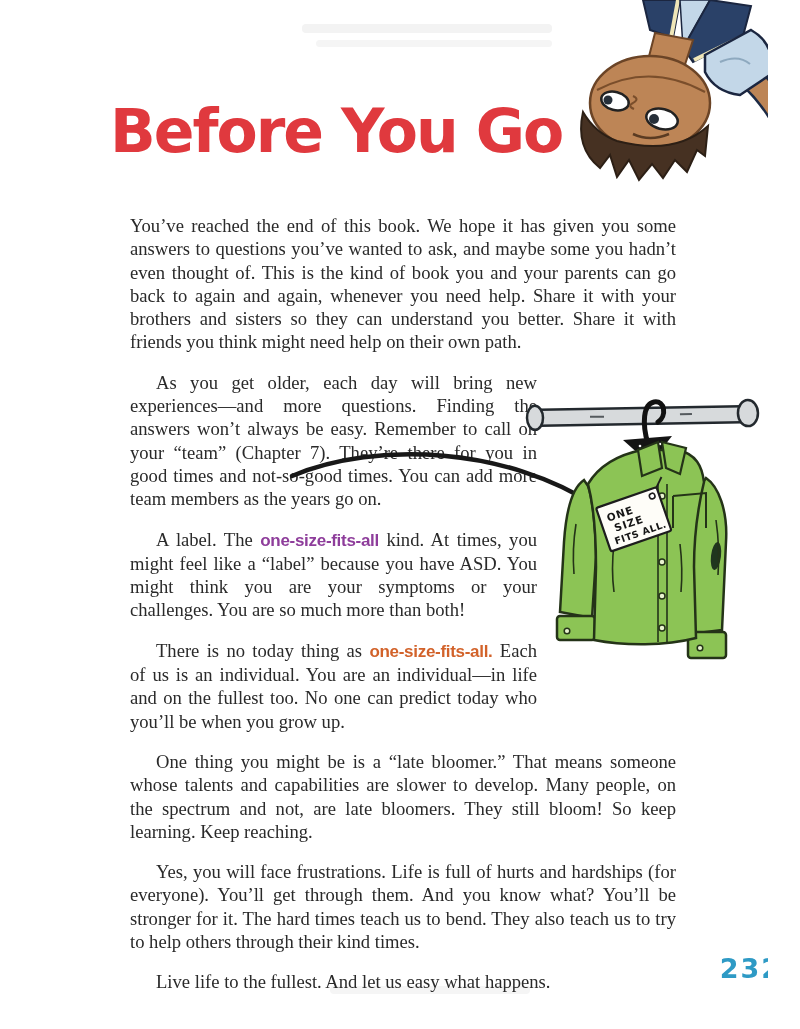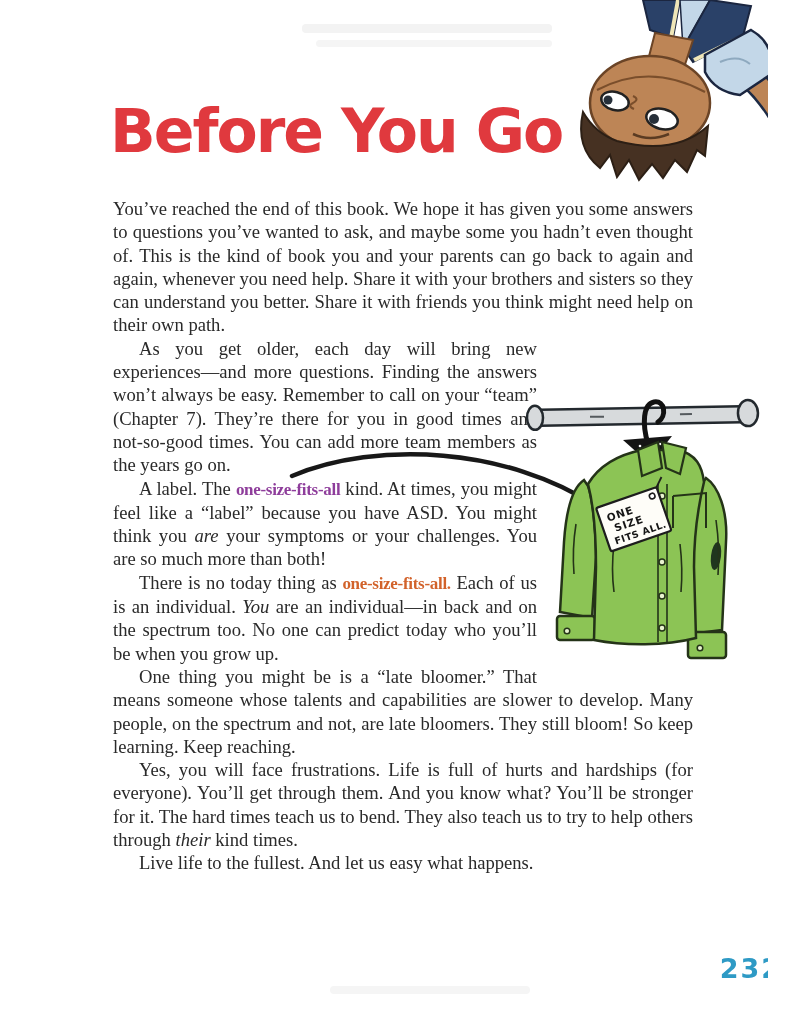--- a/index.html
+++ b/index.html
@@ -10,29 +10,29 @@
   .g1{left:302px;top:24px;width:250px;height:9px;}
   .g2{left:316px;top:40px;width:236px;height:7px;background:#f5f5f5;}
   .g3{left:330px;top:986px;width:200px;height:8px;background:#f5f5f5;}
 
   .title{position:absolute;left:110px;top:96px;margin:0;
          font-family:"DejaVu Sans",sans-serif;font-weight:800;font-size:60px;
          letter-spacing:-2px;color:var(--title-red,#E0393E);}
 
   .article{position:absolute;left:113px;top:197px;width:580px;
            font-size:18.6px;line-height:23.3px;color:#2a2a2a;text-align:justify;}
-  .article p{margin:0;}
+  .article p{margin:17px;}
   .article p.indent{text-indent:26px;}
   .wrap-spacer{float:right;width:156px;height:302px;margin-top:46px;}
 
-  .osfa{font-family:Liberation Serif, serif;font-weight:700;font-size:17px;
+  .osfa{font-family:Liberation Sans, sans-serif;font-weight:700;font-size:17px;
         letter-spacing:-0.3px;}
   .osfa.purple{color:var(--highlight-purple,#8E3D9B);}
   .osfa.orange{color:var(--highlight-orange,#D2622A);}
-  .ital{font-style:italic;}
+  .ital{}
 
   .boy-illus{position:absolute;left:555px;top:0;}
   .shirt-illus{position:absolute;left:520px;top:392px;}
   .arrow-illus{position:absolute;left:278px;top:438px;}
 
   .pagenum{position:absolute;left:0;top:953px;width:782px;text-align:right;
            font-family:"DejaVu Sans",sans-serif;font-weight:800;font-size:27px;
            letter-spacing:2px;color:var(--page-number-blue,#2E9AC5);}
 </style>
 </head>
@@ -77,21 +77,21 @@
   <div class="article">
     <p><span>You’ve reached the end of this book. We hope it has given you some answers to questions you’ve wanted to ask, and maybe some you hadn’t even thought of. This is the kind of book you and your parents can go back to again and again, whenever you need help. Share it with your brothers and sisters so they can understand you better. Share it with friends you think might need help on their own path.</span></p>
 
     <div class="wrap-spacer"></div>
 
     <p class="indent"><span>As you get older, each day will bring new experiences—and more questions. Finding the answers won’t always be easy. Remember to call on your “team” (Chapter 7). They’re there for you in good times and not-so-good times. You can add more team members as the years go on.</span></p>
 
 
     <p class="indent"><span>A label. The </span><span class="osfa purple">one-size-fits-all</span><span> kind. At times, you might feel like a “label” because you have ASD. You might think you </span><span class="ital">are</span><span> your symptoms or your challenges. You are so much more than both!</span></p>
 
-    <p class="indent"><span>There is no today thing as </span><span class="osfa orange">one-size-fits-all.</span><span> Each of us is an individual. </span><span class="ital">You</span><span> are an individual—in back and on the spectrum too. No one can predict today who you’ll be when you grow up.</span></p>
+    <p class="indent"><span>There is no today thing as </span><span class="osfa orange">one-size-fits-all.</span><span> Each of us is an individual. </span><span class="ital">You</span><span> are an individual—in life and on the fullest too. No one can predict today who you’ll be when you grow up.</span></p>
 
     <p class="indent"><span>One thing you might be is a “late bloomer.” That means someone whose talents and capabilities are slower to develop. Many people, on the spectrum and not, are late bloomers. They still bloom! So keep learning. Keep reaching.</span></p>
 
     <p class="indent"><span>Yes, you will face frustrations. Life is full of hurts and hardships (for everyone). You’ll get through them. And you know what? You’ll be stronger for it. The hard times teach us to bend. They also teach us to try to help others through </span><span class="ital">their</span><span> kind times.</span></p>
 
 
     <p class="indent"><span>Live life to the fullest. And let us easy what happens.</span></p>
   </div>
 
   <svg class="arrow-illus" width="345" height="115" viewBox="0 0 345 115">

